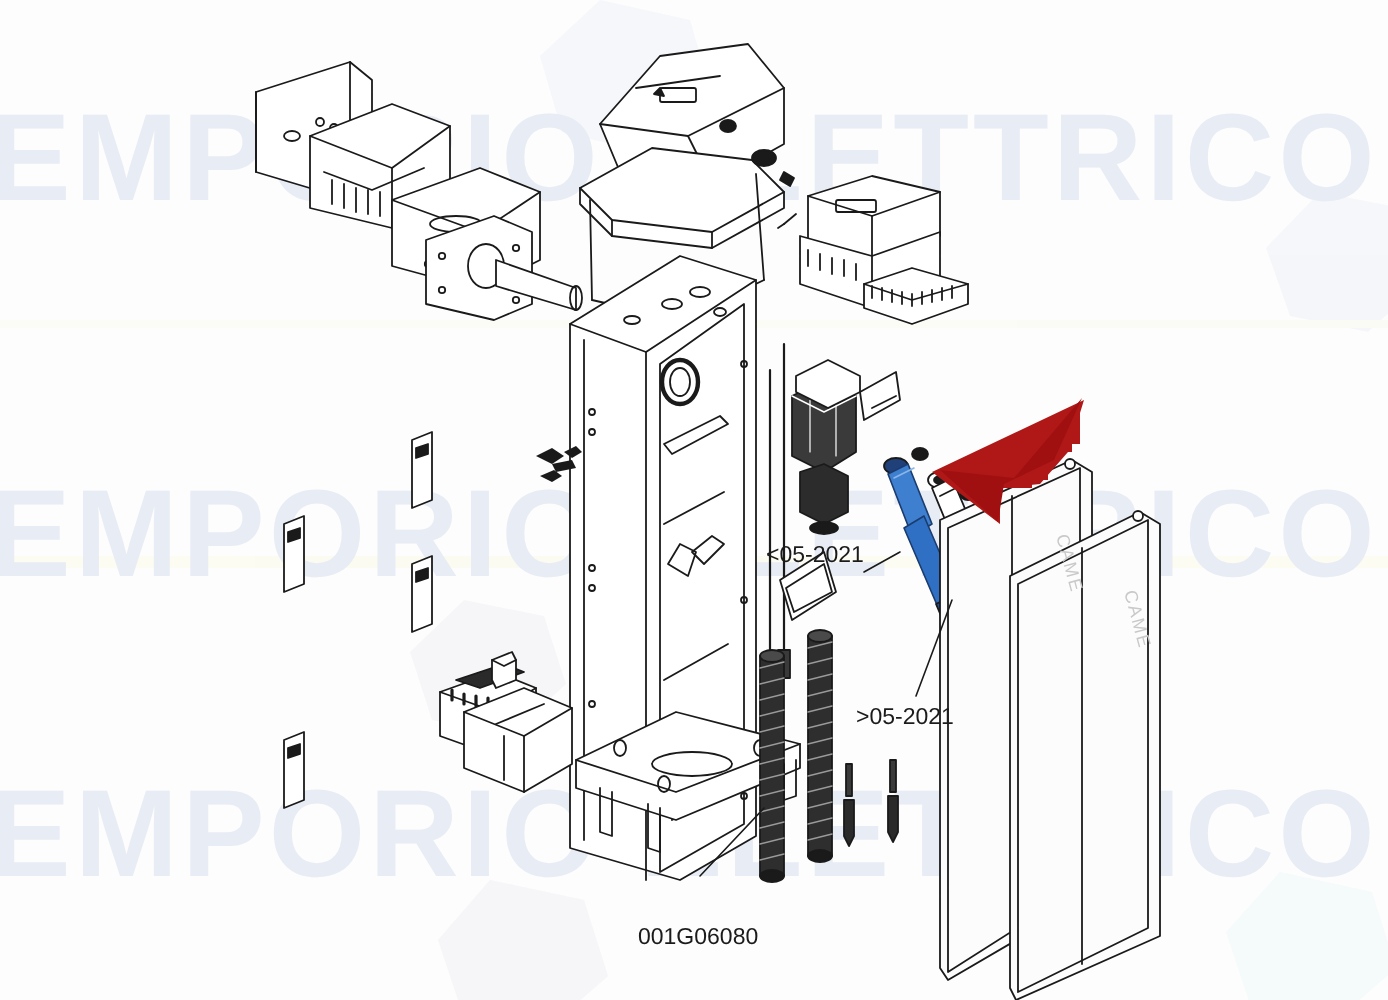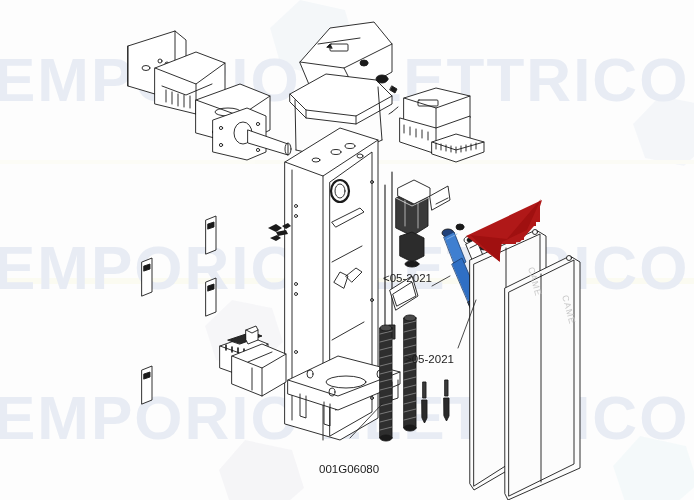--- a/index.html
+++ b/index.html
@@ -7,21 +7,21 @@
   #stage{position:relative;width:694px;height:500px;overflow:hidden;background:#fdfdfd;}
   #stage svg{position:absolute;left:0;top:0;}
   .wm{position:absolute;font-weight:bold;letter-spacing:2px;color:#e8ecf4;
       font-family:"Liberation Sans",sans-serif;white-space:nowrap;user-select:none;}
   .wm1{font-size:62px;top:44px;left:-6px;}
   .wm2{font-size:62px;top:232px;left:-6px;}
   .wm3{font-size:62px;top:382px;left:-6px;}
   .lbl{position:absolute;color:#1b1b1b;font-size:11.5px;
        font-family:"Liberation Sans",sans-serif;white-space:nowrap;}
   .lbl-a{left:383px;top:272px;}
-  .lbl-b{left:405px;top:353px;}
+  .lbl-b{left:428px;top:353px;}
   .lbl-c{left:319px;top:441px;margin-top:22px;}
 </style>
 </head>
 <body>
 
 <div id="stage">
 
   <svg width="694" height="500">
     <g opacity="0.55">
       <polygon points="300,0 345,10 356,48 322,76 281,66 270,28" fill="#eef3f7"></polygon>

